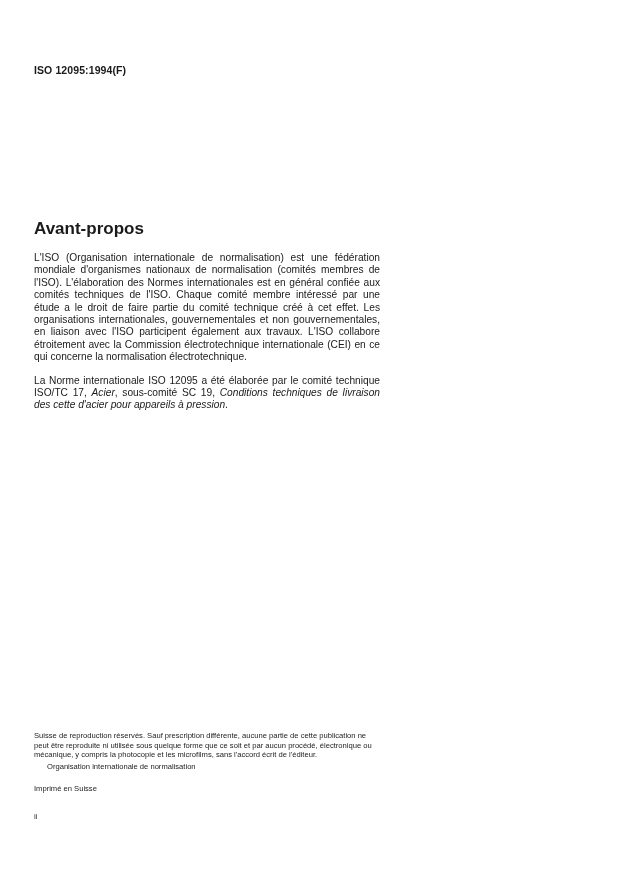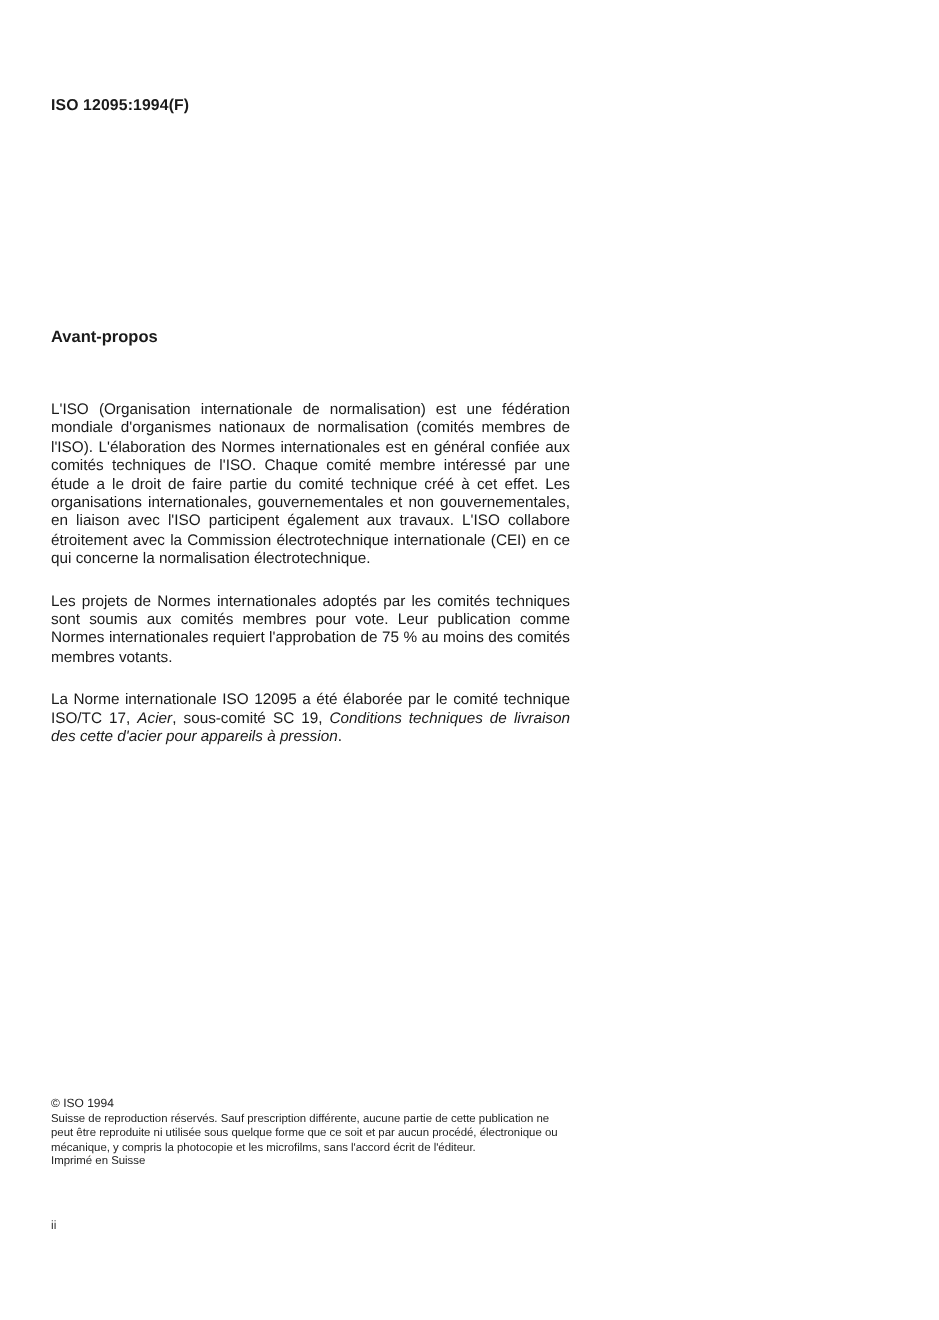--- a/index.html
+++ b/index.html
@@ -1,40 +1,39 @@
 <!DOCTYPE html>
 <html><head>
 <meta charset="utf-8">
 <style>
   html, body { margin: 0; padding: 0; background: #ffffff; }
   body { width: 626px; height: 880px; position: relative; overflow: hidden;
          font-family: "Liberation Sans", sans-serif; color: #1a1a1a; }
   .header { position: absolute; left: 34px; top: 36px; font-size: 10.5px; font-weight: bold; letter-spacing: 0.1px; margin-top: 28px; }
-  .title { position: absolute; left: 34px; top: 219px; font-size: 11px; font-weight: bold; }
+  .title { position: absolute; left: 34px; top: 219px; font-size: 17px; font-weight: bold; }
   .body { position: absolute; left: 34px; top: 252px; width: 346px; font-size: 10.2px; line-height: 12.4px; text-align: justify; }
-  .body p { margin: 16px 0 11px 0; }
+  .body p { margin: 0 0 11px 0; }
   .body i { }
   .footer { position: absolute; left: 34px; top: 731px; width: 346px; font-size: 7.6px; line-height: 9.6px; color: #222; }
   .footer .indent { padding-left: 13px; }
   .footer p { margin: 0; }
   .footer .copy { font-size: 8px; }
   .pagenum { position: absolute; left: 34px; top: 812px; font-size: 8px; color: #333; }
 </style>
 </head>
 <body>
 
 <div class="header">ISO 12095:1994(F)</div>
 
 <div class="title">Avant-propos</div>
 
 <div class="body">
   <p>L'ISO (Organisation internationale de normalisation) est une fédération mondiale d'organismes nationaux de normalisation (comités membres de l'ISO). L'élaboration des Normes internationales est en général confiée aux comités techniques de l'ISO. Chaque comité membre intéressé par une étude a le droit de faire partie du comité technique créé à cet effet. Les organisations internationales, gouvernementales et non gouvernementales, en liaison avec l'ISO participent également aux travaux. L'ISO collabore étroitement avec la Commission électrotechnique internationale (CEI) en ce qui concerne la normalisation électrotechnique.</p>
-  <p>Les projets de Normes internationales adoptés par les comités techniques sont soumis aux comités membres pour vote. Leur publication comme Normes internationales requiert l'approbation de 75 % au moins des comités membres votants.</p>
   <p><span>La Norme internationale ISO 12095 a été élaborée par le comité technique ISO/TC 17, </span><i>Acier</i><span>, sous-comité SC 19, </span><i>Conditions techniques de livraison des cette d'acier pour appareils à pression</i><span>.</span></p>
 </div>
 
 <div class="footer">
-  <p class="copy">©  ISO  1994</p>
   <p>Suisse de reproduction réservés. Sauf prescription différente, aucune partie de cette publication ne peut être reproduite ni utilisée sous quelque forme que ce soit et par aucun procédé, électronique ou mécanique, y compris la photocopie et les microfilms, sans l'accord écrit de l'éditeur.</p>
-  <p style="margin-top:0">Imprimé en Suisse</p>
+  <p class="indent" style="margin-top:2px">Organisation internationale de normalisation</p>
+  <p style="margin-top:13px">Imprimé en Suisse</p>
 </div>
 
 <div class="pagenum">ii</div>
 
 </body></html>

